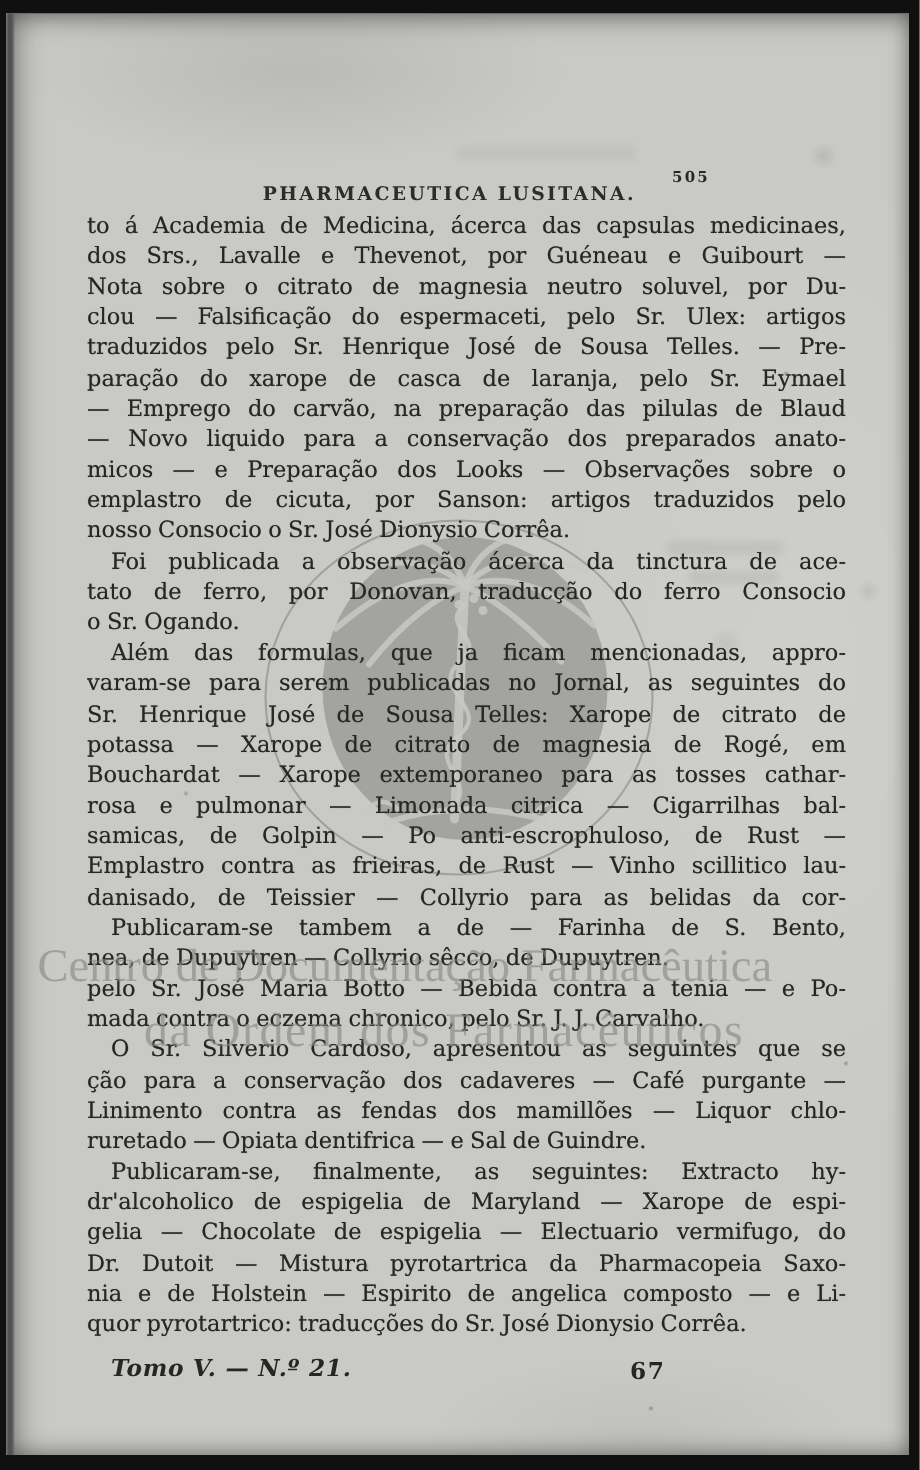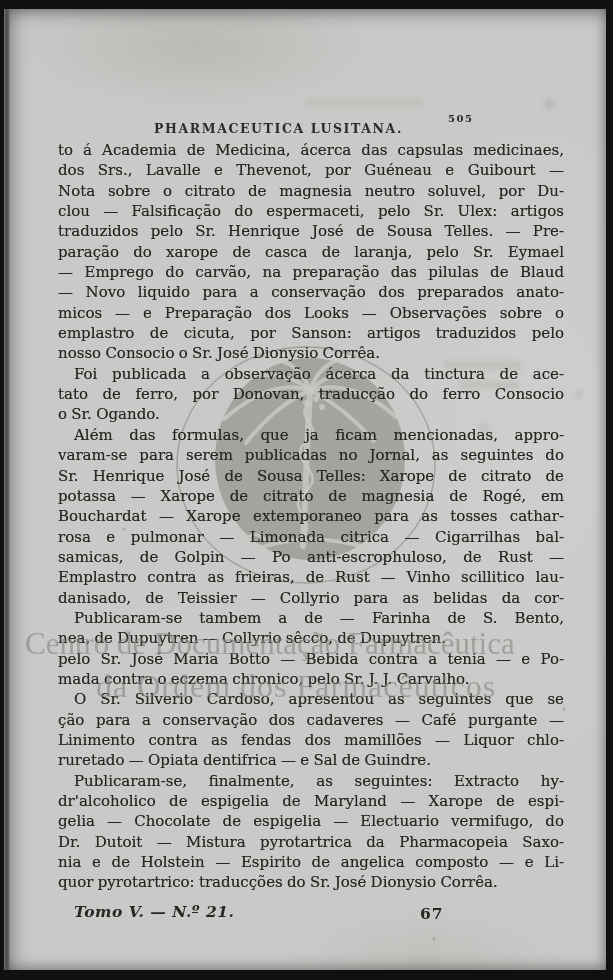--- a/index.html
+++ b/index.html
@@ -33,21 +33,21 @@
       radial-gradient(circle 1.1px at 520px 240px, rgba(60,60,58,0.40), transparent 2px),
       radial-gradient(circle 1.4px at 120px 520px, rgba(60,60,58,0.35), transparent 2px),
       radial-gradient(circle 1.2px at 560px 700px, rgba(60,60,58,0.40), transparent 2px),
       radial-gradient(circle 1.5px at 430px 930px, rgba(60,60,58,0.40), transparent 2px),
       radial-gradient(circle 1.1px at 240px 835px, rgba(60,60,58,0.35), transparent 2px),
       radial-gradient(circle 8px at 545px 95px, rgba(110,110,106,0.18), transparent 9px),
       radial-gradient(circle 10px at 480px 420px, rgba(120,120,116,0.14), transparent 11px),
       radial-gradient(circle 7px at 575px 385px, rgba(120,120,116,0.16), transparent 8px);
   }
   .header-title{
-    position:absolute;top:112px;left:150px;width:270px;text-align:left;
+    position:absolute;top:112px;left:150px;width:270px;text-align:right;
     font-family:"DejaVu Serif", serif;font-weight:bold;font-size:12.5px;
     letter-spacing:1.6px;color:#2c2c2a;white-space:nowrap;
   }
   .page-number{
     position:absolute;top:104px;left:444px;
     font-weight:bold;font-size:10px;letter-spacing:1.5px;color:#28282６;
     color:#282826;
   }
   .body-text{
     position:absolute;left:54px;top:131px;width:506px;z-index:2;

